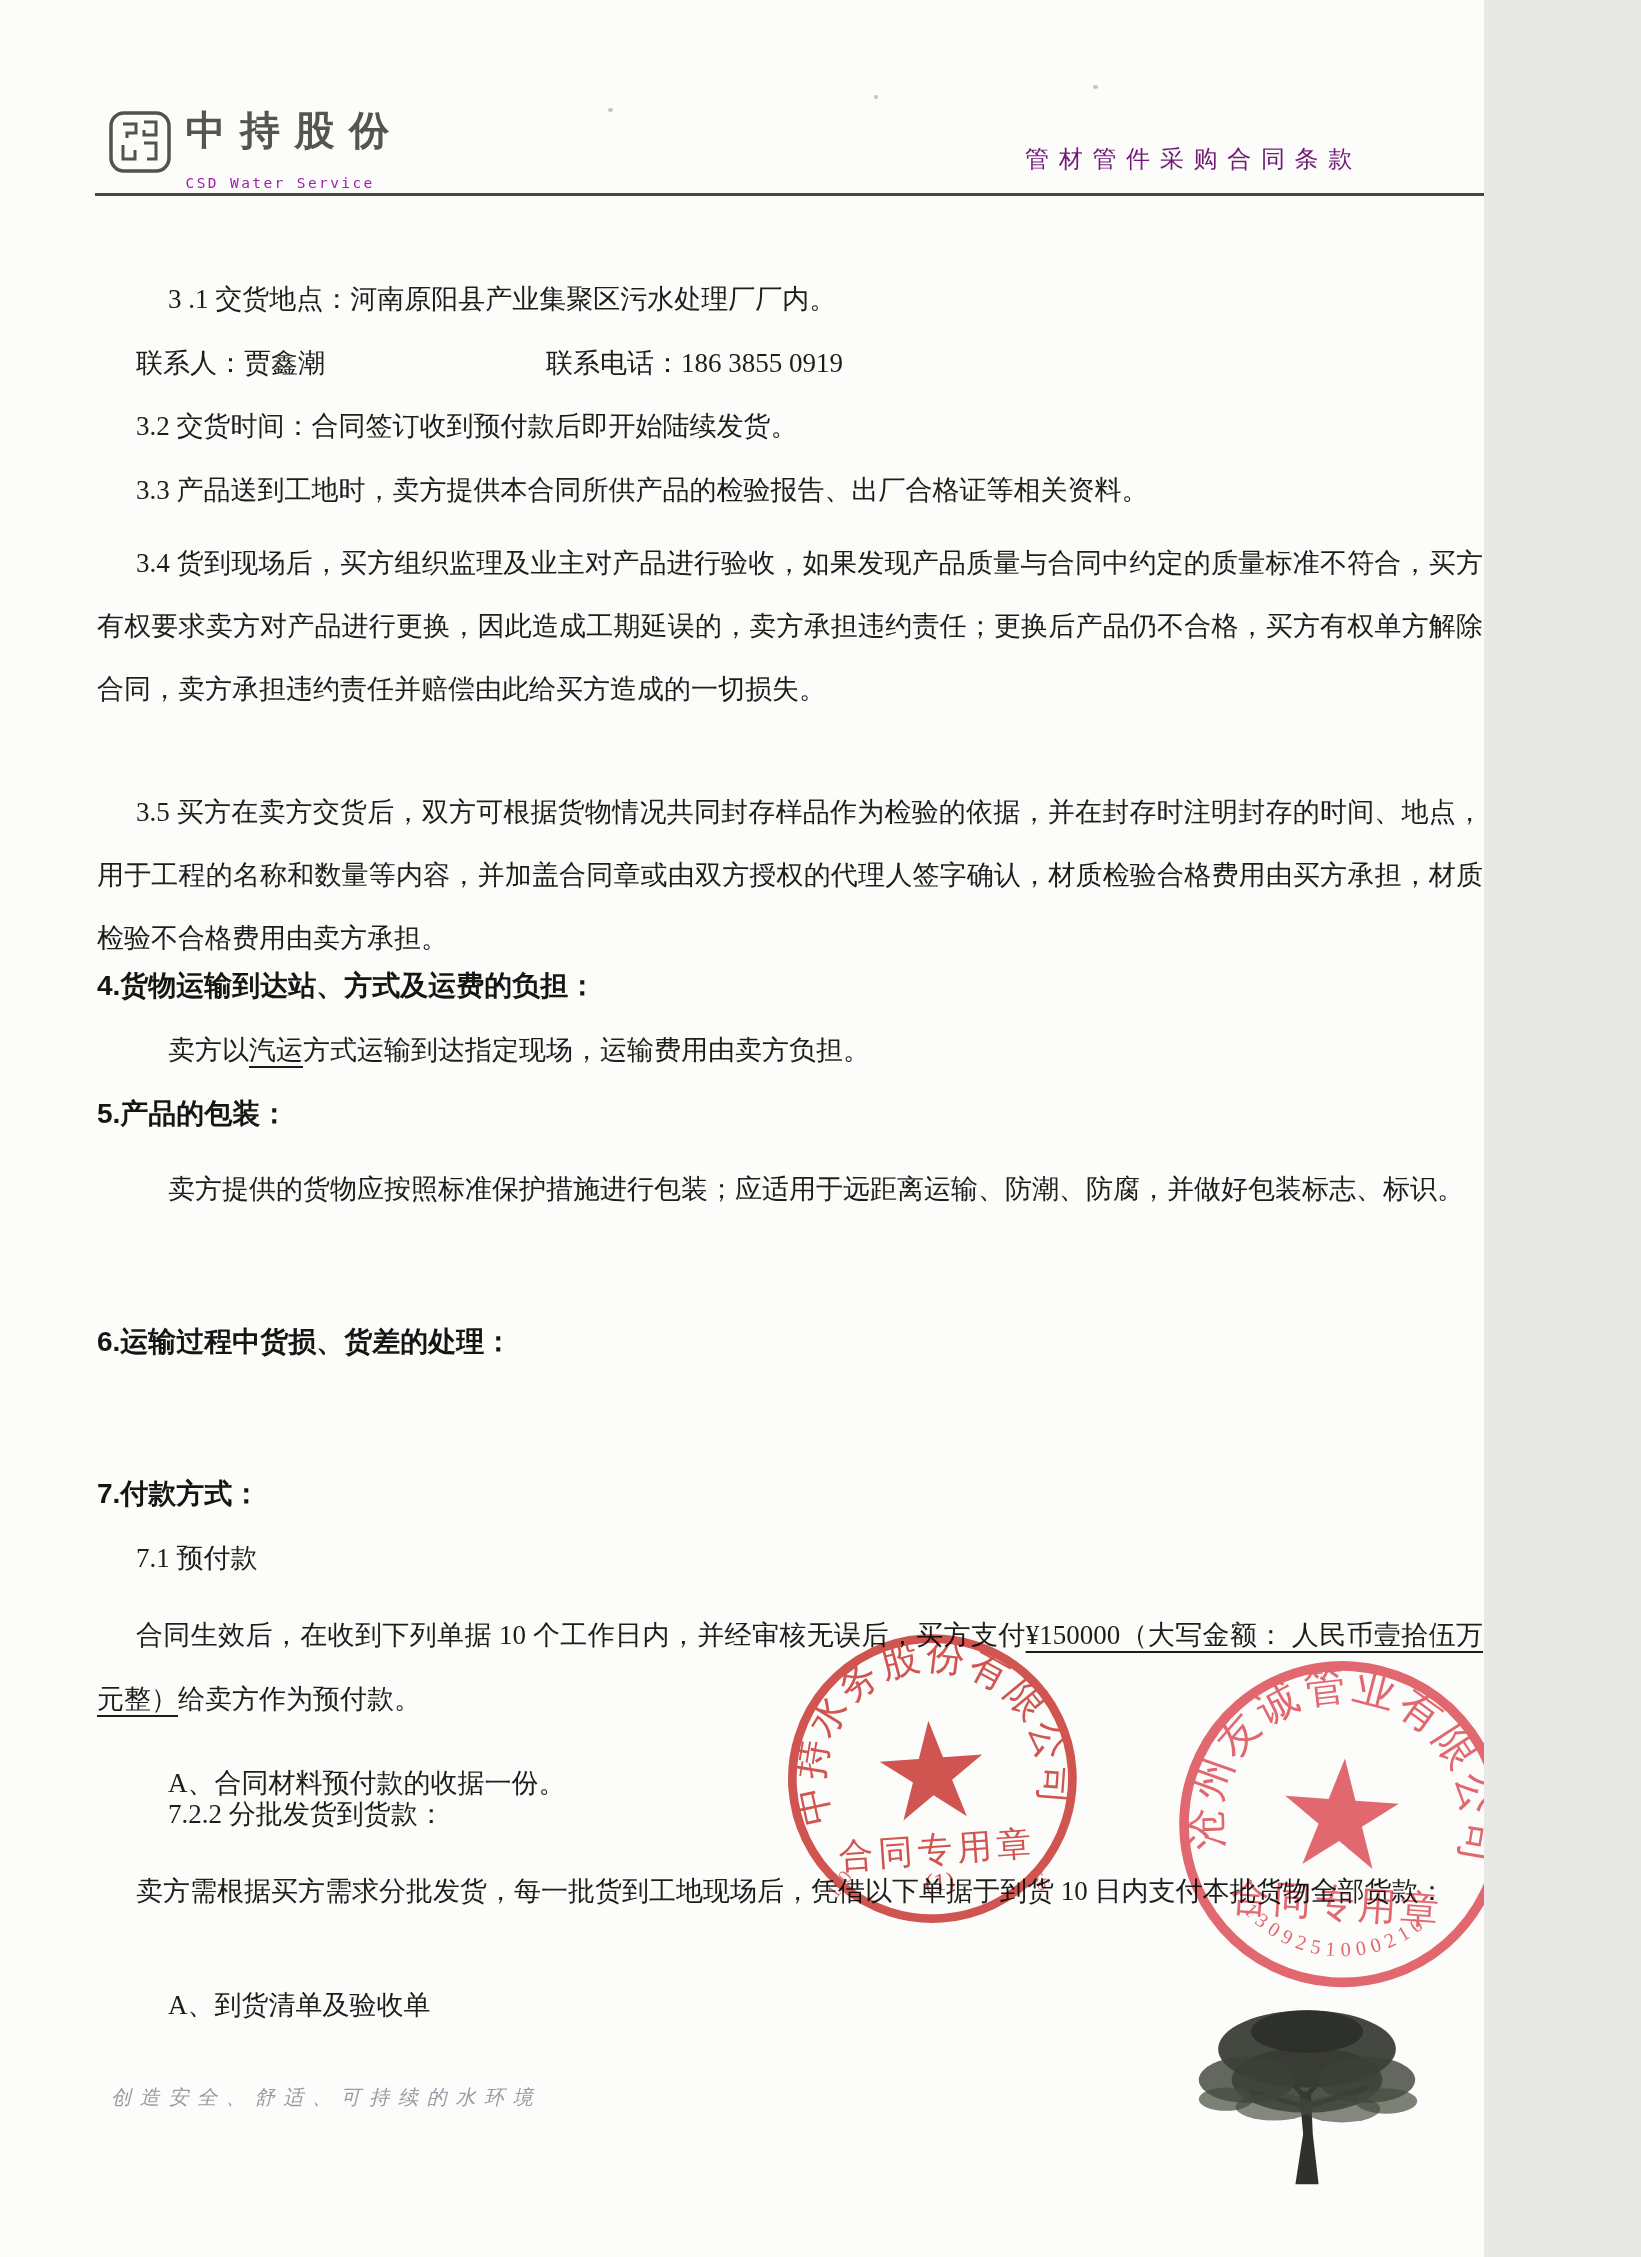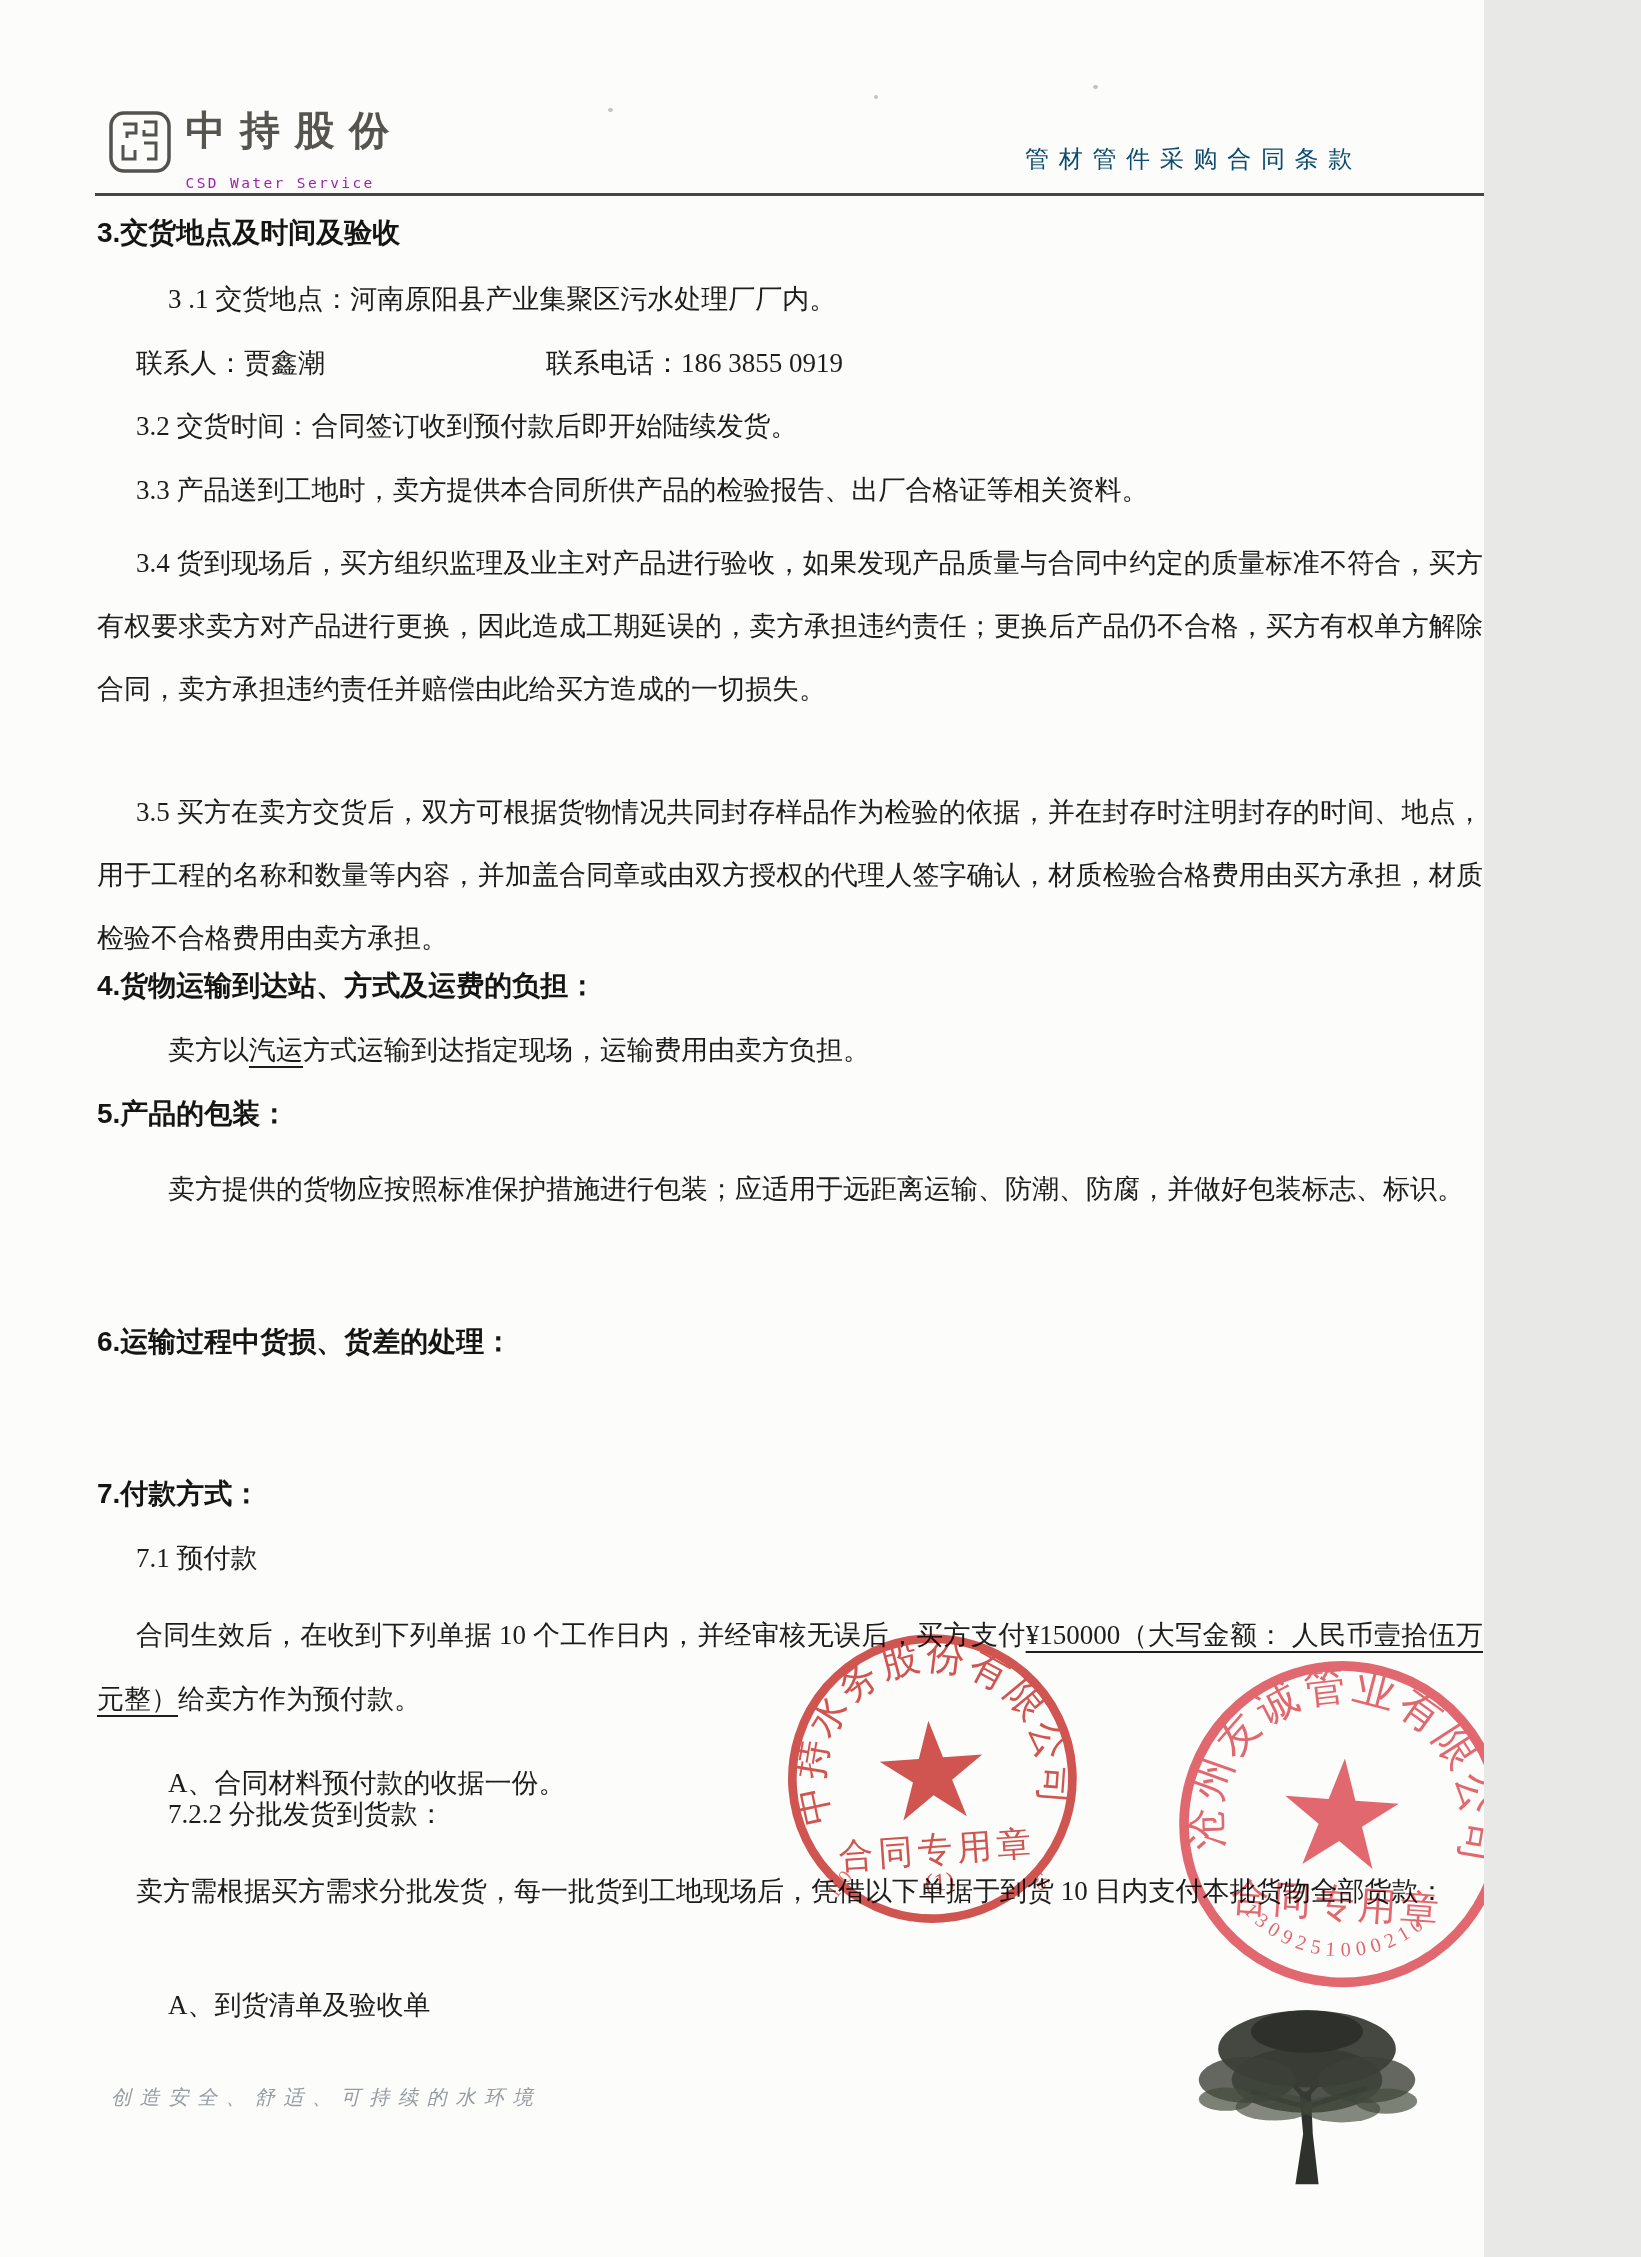--- a/index.html
+++ b/index.html
@@ -18,21 +18,21 @@
   .brand-name{
     font-family:"Liberation Sans","DejaVu Sans",sans-serif;
     font-size:40px;font-weight:600;letter-spacing:14.5px;color:#56544e;line-height:1;
   }
   .brand-sub{
     margin-top:25px;font-family:"DejaVu Sans Mono",monospace;
     font-size:14.5px;letter-spacing:2.4px;color:#a21caf;
   }
   .doc-title{
     position:absolute;left:1025px;top:143px;
-    font-size:24px;letter-spacing:9.7px;color:#0c4a6e;
+    font-size:24px;letter-spacing:9.7px;color:#701a75;
   }
   .header-rule{position:absolute;left:95px;top:193px;width:1471px;height:2.9px;background:#454542;}
   
   .blk{position:absolute;left:97px;width:1386px;font-size:27px;line-height:39px;}
   .para{line-height:63px;text-align:justify;}
   .h{
     font-family:"Liberation Sans","DejaVu Sans",sans-serif;
     font-weight:700;font-size:28px;color:#151514;
   }
   .ind40{padding-left:39px;}
@@ -75,21 +75,20 @@
       <path d="M36,33 h12 v16 h-9" fill="none" stroke="#53524d" stroke-width="3"></path>
     </svg>
     <div class="logo-txt">
       <div class="brand-name">中持股份</div>
       <div class="brand-sub">CSD Water Service</div>
     </div>
   </div>
   <div class="doc-title">管材管件采购合同条款</div>
   <div class="header-rule"></div>
 
-  <div class="blk h" style="top:213px;">3.交货地点及时间及验收</div>
   <div class="blk ind74" style="top:280px;">3 .1 交货地点：河南原阳县产业集聚区污水处理厂厂内。</div>
 
   <div class="blk" style="top:344px;">
     <span class="ind40">联系人：贾鑫潮</span>
     <span class="phone">联系电话：186 3855 0919</span>
   </div>
 
   <div class="blk ind40" style="top:407px;">3.2 交货时间：合同签订收到预付款后即开始陆续发货。</div>
   <div class="blk ind40" style="top:471px;">3.3 产品送到工地时，卖方提供本合同所供产品的检验报告、出厂合格证等相关资料。</div>
   <div class="blk para ti40" style="top:532px;">3.4 货到现场后，买方组织监理及业主对产品进行验收，如果发现产品质量与合同中约定的质量标准不符合，买方有权要求卖方对产品进行更换，因此造成工期延误的，卖方承担违约责任；更换后产品仍不合格，买方有权单方解除合同，卖方承担违约责任并赔偿由此给买方造成的一切损失。</div>

